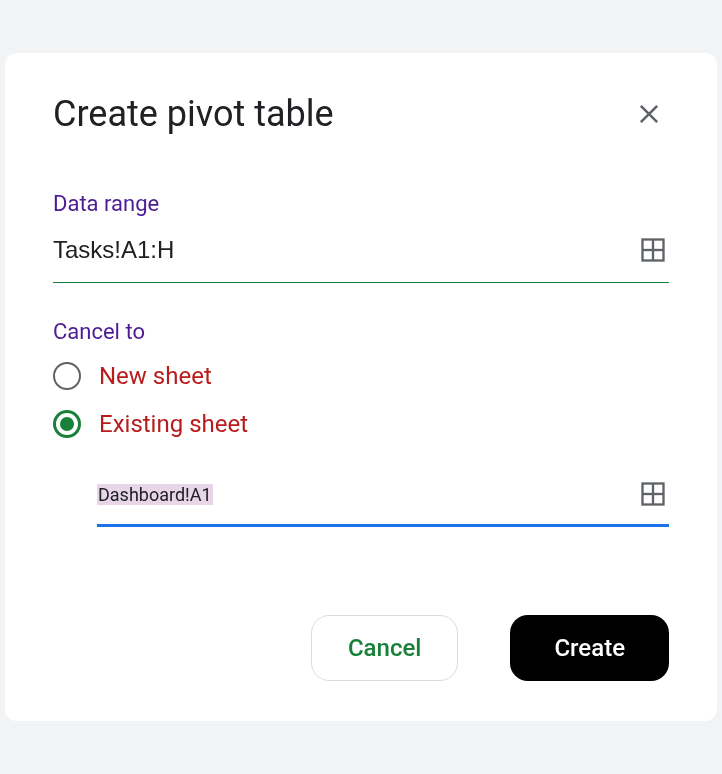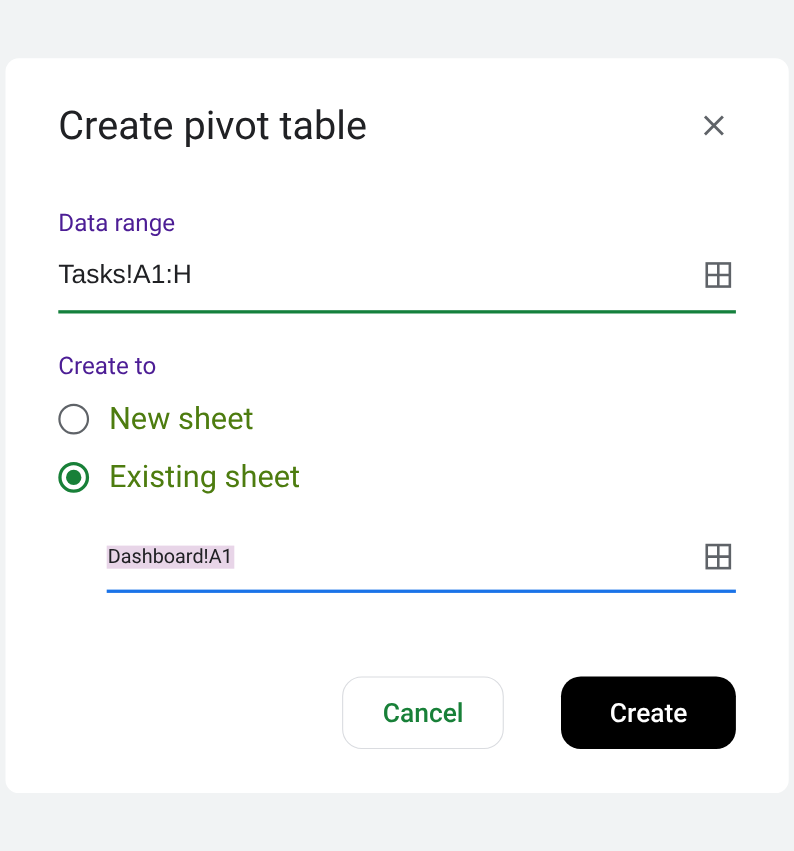--- a/index.html
+++ b/index.html
@@ -57,21 +57,21 @@
     }
     .section-label {
       font-size: 22px;
       color: #4c1d95;
       margin-bottom: 18px;
     }
     .input-row {
       display: flex;
       align-items: center;
       justify-content: space-between;
-      border-bottom: 3px solid #15803d;
+      border-bottom: 1px solid #15803d;
       padding-bottom: 16px;
       margin-bottom: 36px;
     }
     .input-value {
       font-size: 24px;
       color: #202124;
       flex: 1;
       border: none;
       outline: none;
       background: transparent;
@@ -118,22 +118,22 @@
       border-color: #188038;
       border-width: 3px;
     }
     .radio-dot {
       width: 14px;
       height: 14px;
       border-radius: 50%;
       background: #188038;
     }
     .radio-label {
-      font-size: 28px;
-      color: #4d7c0f;
+      font-size: 24px;
+      color: #b91c1c;
     }
     .existing-sheet-row {
       display: flex;
       align-items: center;
       justify-content: space-between;
       border-bottom: 3px solid #1a73e8;
       padding-bottom: 14px;
       margin-left: 44px;
       margin-bottom: 40px;
     }
@@ -192,21 +192,21 @@
     <input class="input-value" type="text" value="Tasks!A1:H" style="">
     <button class="grid-icon-btn">
       <svg viewBox="0 0 24 24" fill="none" stroke="#5f6368" stroke-width="2">
         <rect x="3" y="3" width="18" height="18"></rect>
         <line x1="12" y1="3" x2="12" y2="21"></line>
         <line x1="3" y1="12" x2="21" y2="12"></line>
       </svg>
     </button>
   </div>
 
-  <div class="section-label">Create to</div>
+  <div class="section-label">Cancel to</div>
 
   <div class="radio-group">
     <div class="radio-option">
       <span class="radio-circle"></span>
       <span class="radio-label">New sheet</span>
     </div>
     <div class="radio-option">
       <span class="radio-circle selected">
         <span class="radio-dot"></span>
       </span>

